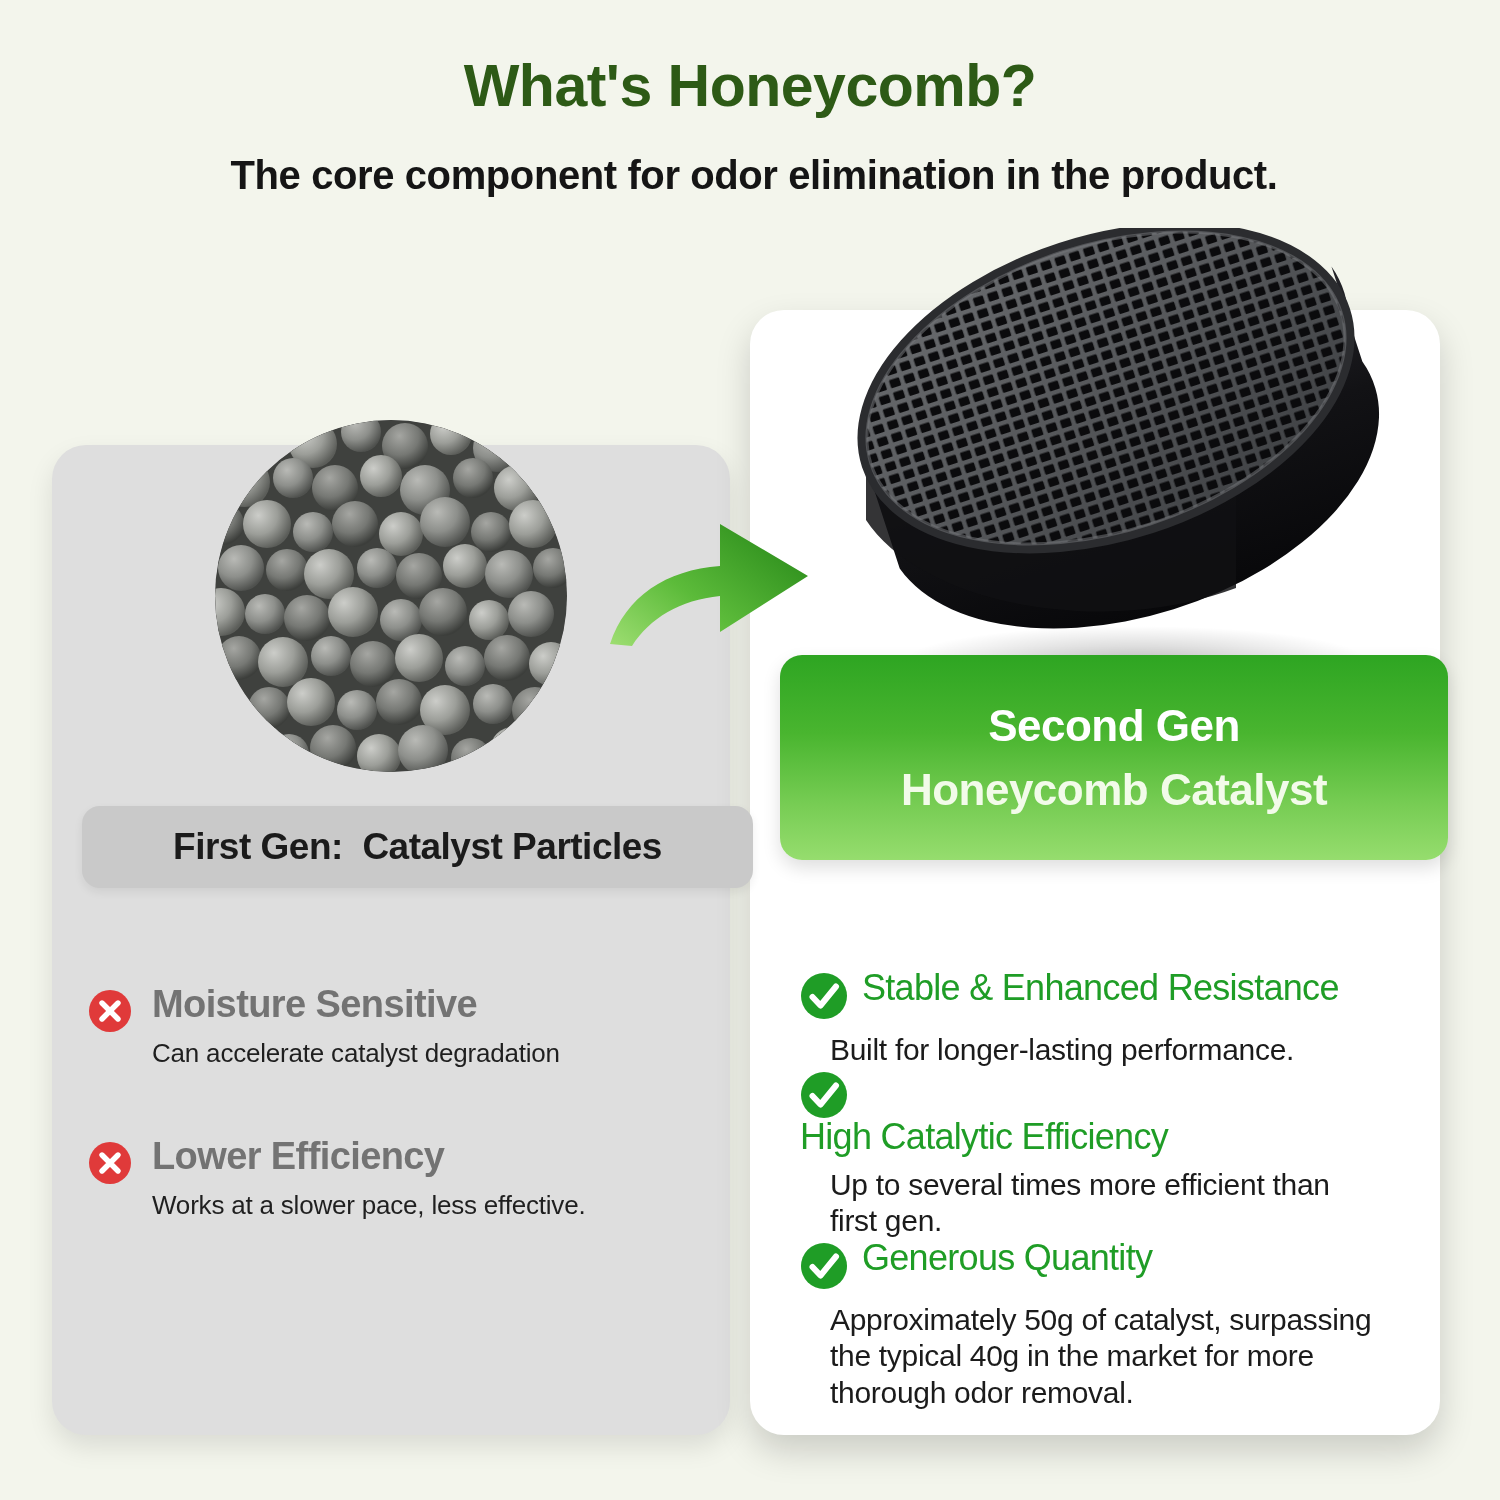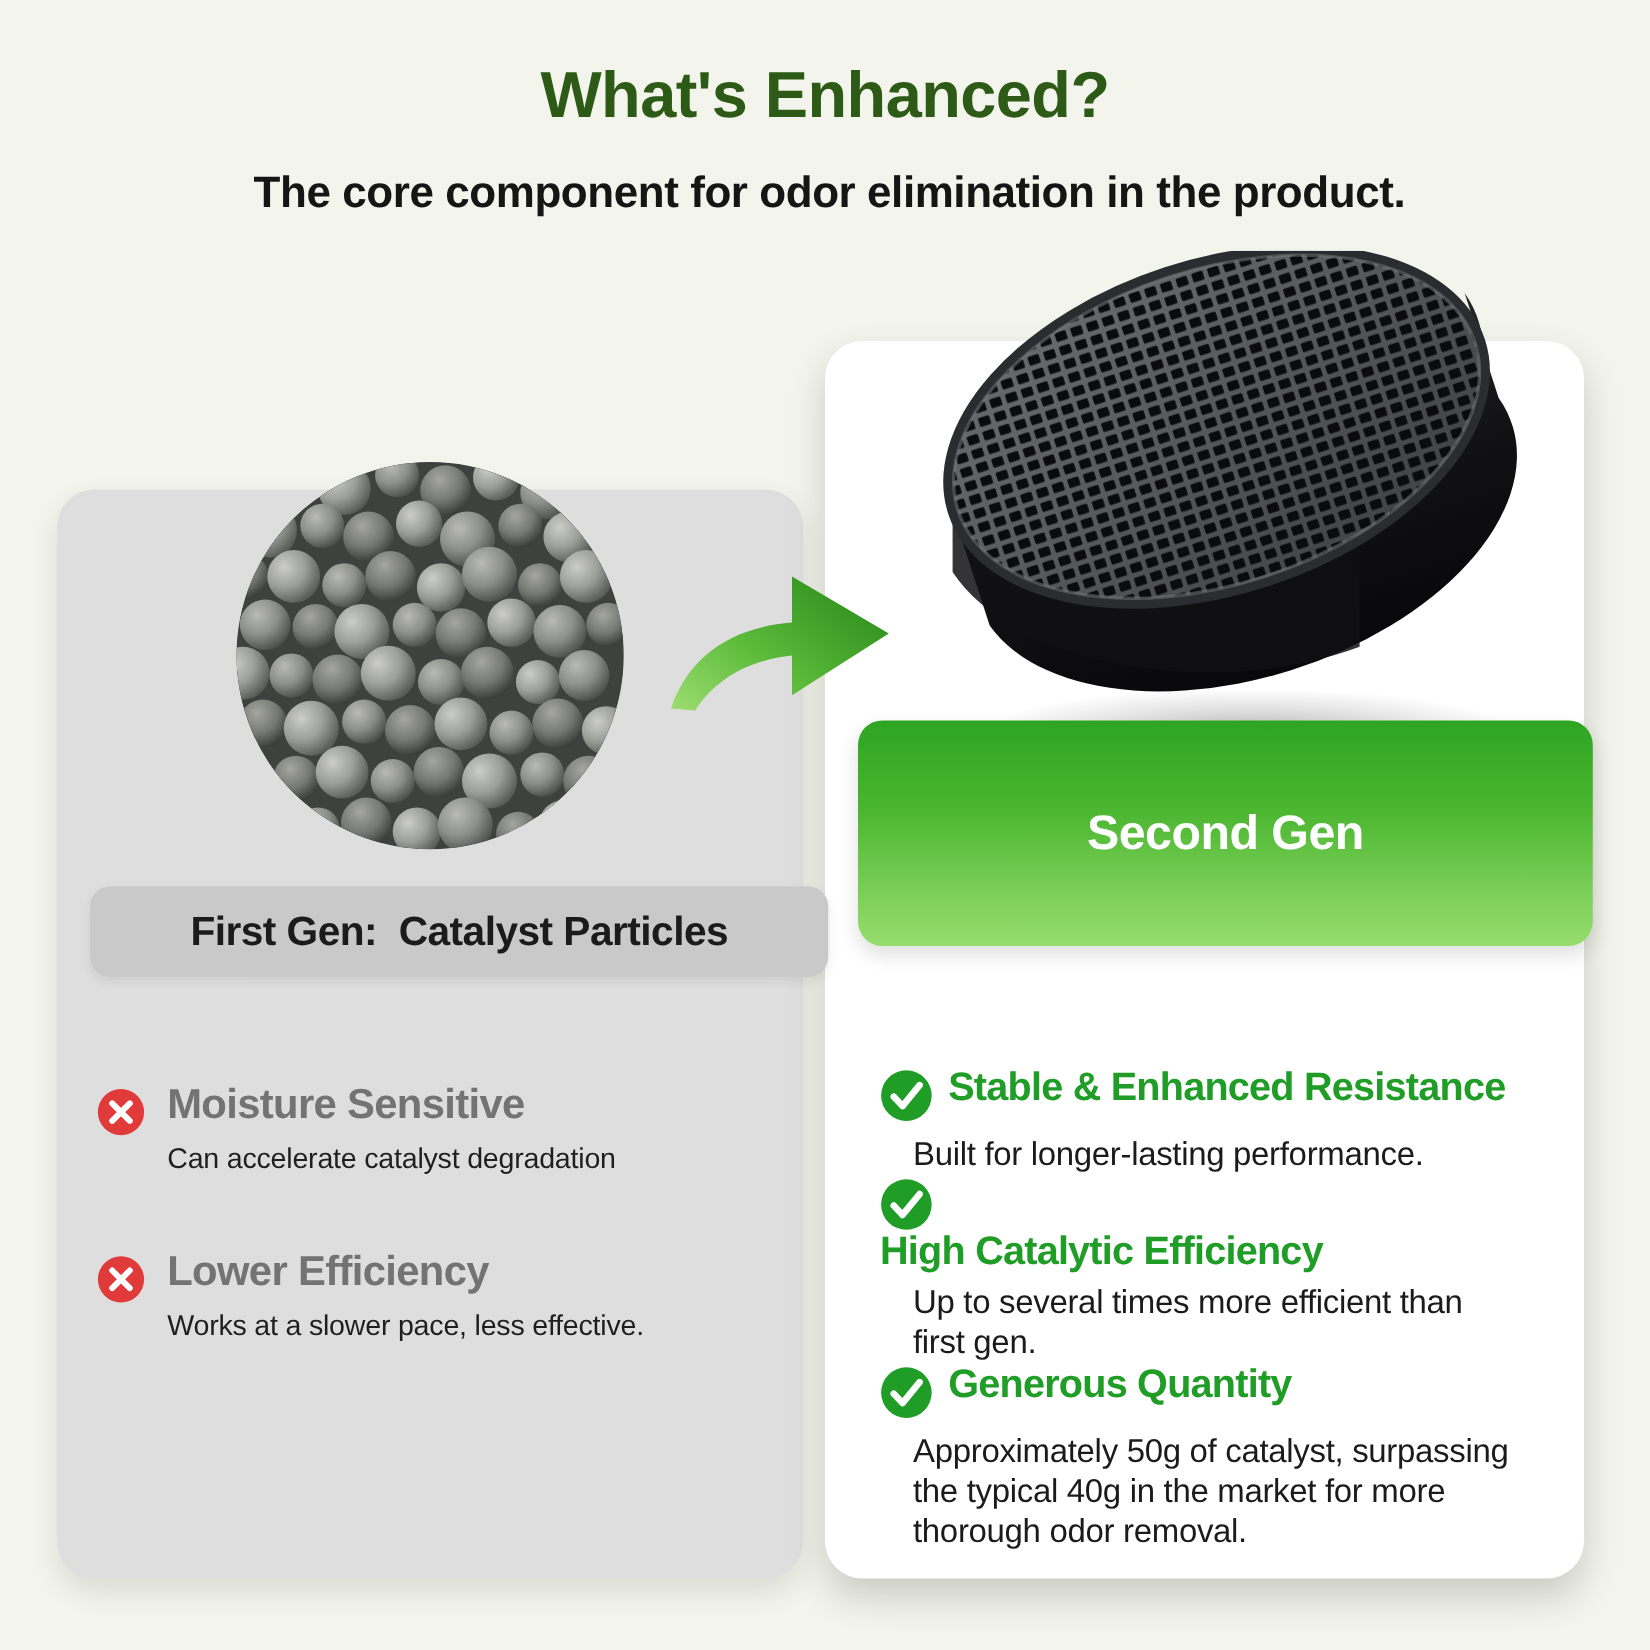--- a/index.html
+++ b/index.html
@@ -125,34 +125,34 @@
     letter-spacing:-0.5px;line-height:1.0;margin-top:20px;
   }
 
   .list-right{
     position:absolute;left:800px;top:970px;width:650px;z-index:8;
   }
   .icon-check{
     flex:0 0 auto;width:48px;height:48px;margin-top:2px;margin-right:14px;
   }
   .row-title-green{
-    font-size:36px;font-weight:bold;color:#1f9d26;
+    font-size:36px;font-weight:normal;color:#1f9d26;
     line-height:1.0;letter-spacing:-0.7px;
   }
   .row-desc-green{
     font-size:30px;color:#1b1b1b;
     margin-top:12px;margin-left:30px;line-height:1.22;letter-spacing:-0.3px;
   }
   .row-green .row-text{margin-left:0;}
 </style>
 </head>
 <body>
 
 <div class="header">
-  <h1 class="title">What's Enhanced?</h1>
+  <h1 class="title">What's Honeycomb?</h1>
   <p class="subtitle">The core component for odor elimination in the product.</p>
 </div>
 
 <div class="panel-left"></div>
 
 <div class="particles-circle">
   <svg width="352" height="352" viewBox="0 0 352 352" aria-hidden="true">
     <defs>
       <radialGradient id="beadA" cx="35%" cy="30%" r="72%">
         <stop offset="0%" stop-color="#b9bab6"></stop>
@@ -332,20 +332,21 @@
     <g clip-path="url(#topFaceClip)">
       <rect x="20" y="0" width="580" height="340" fill="url(#cells)"></rect>
     </g>
     <ellipse cx="300" cy="160" rx="252" ry="148" transform="rotate(-18 300 160)" fill="none" stroke="#2b2c2f" stroke-width="9"></ellipse>
     <ellipse cx="300" cy="160" rx="247" ry="143" transform="rotate(-18 300 160)" fill="none" stroke="#737579" stroke-width="3" opacity="0.55"></ellipse>
   </svg>
 </div>
 
 <div class="banner-green">
   <div class="banner-line1">Second Gen</div>
+  <div class="banner-line2">Honeycomb Catalyst</div>
 </div>
 
 <div class="list-right">
 
   <div class="row row-green">
     <div style="display:flex;align-items:flex-start;">
       <span class="icon-check">
         <svg width="48" height="48" viewBox="0 0 48 48" aria-hidden="true">
           <circle cx="24" cy="24" r="23" fill="#1f9d26"></circle>
           <path d="M12.5 25 L20.5 33.5 L36 14.5" fill="none" stroke="#ffffff" stroke-width="6" stroke-linecap="round" stroke-linejoin="round"></path>

